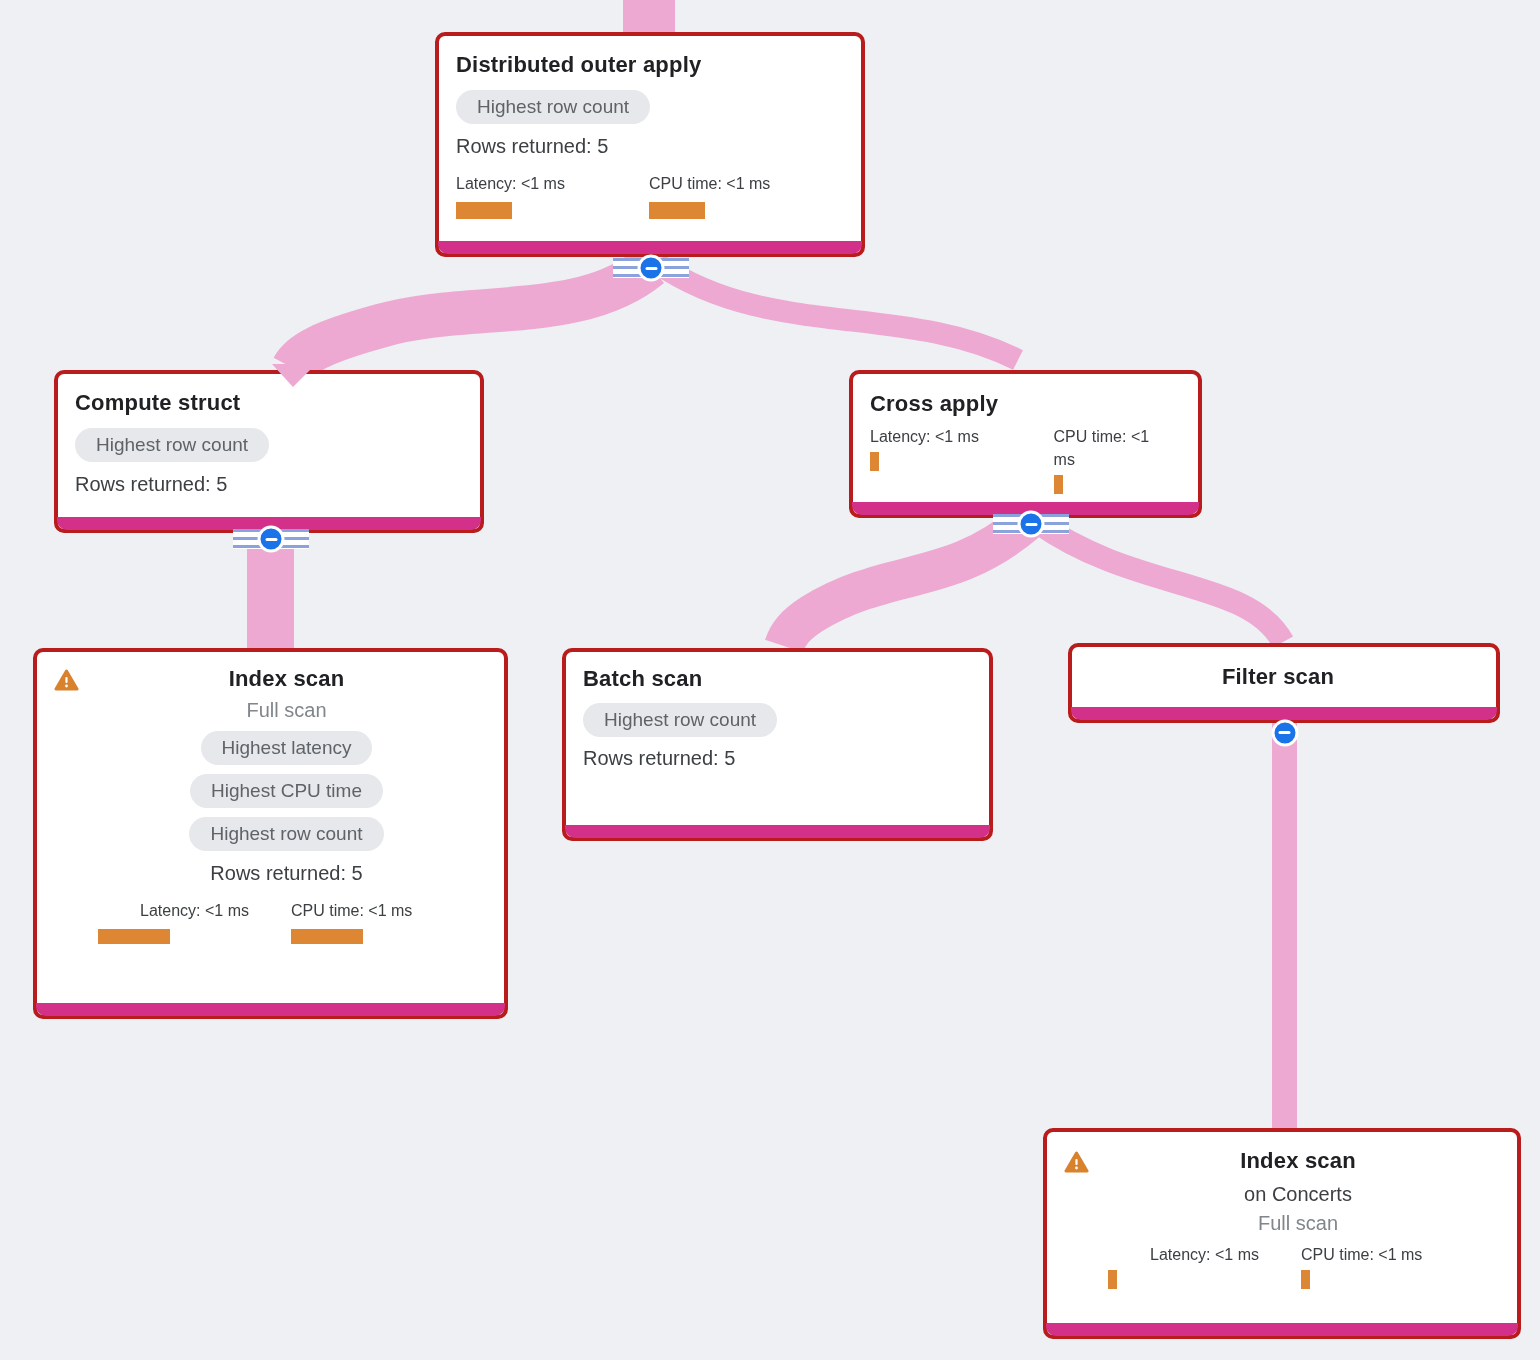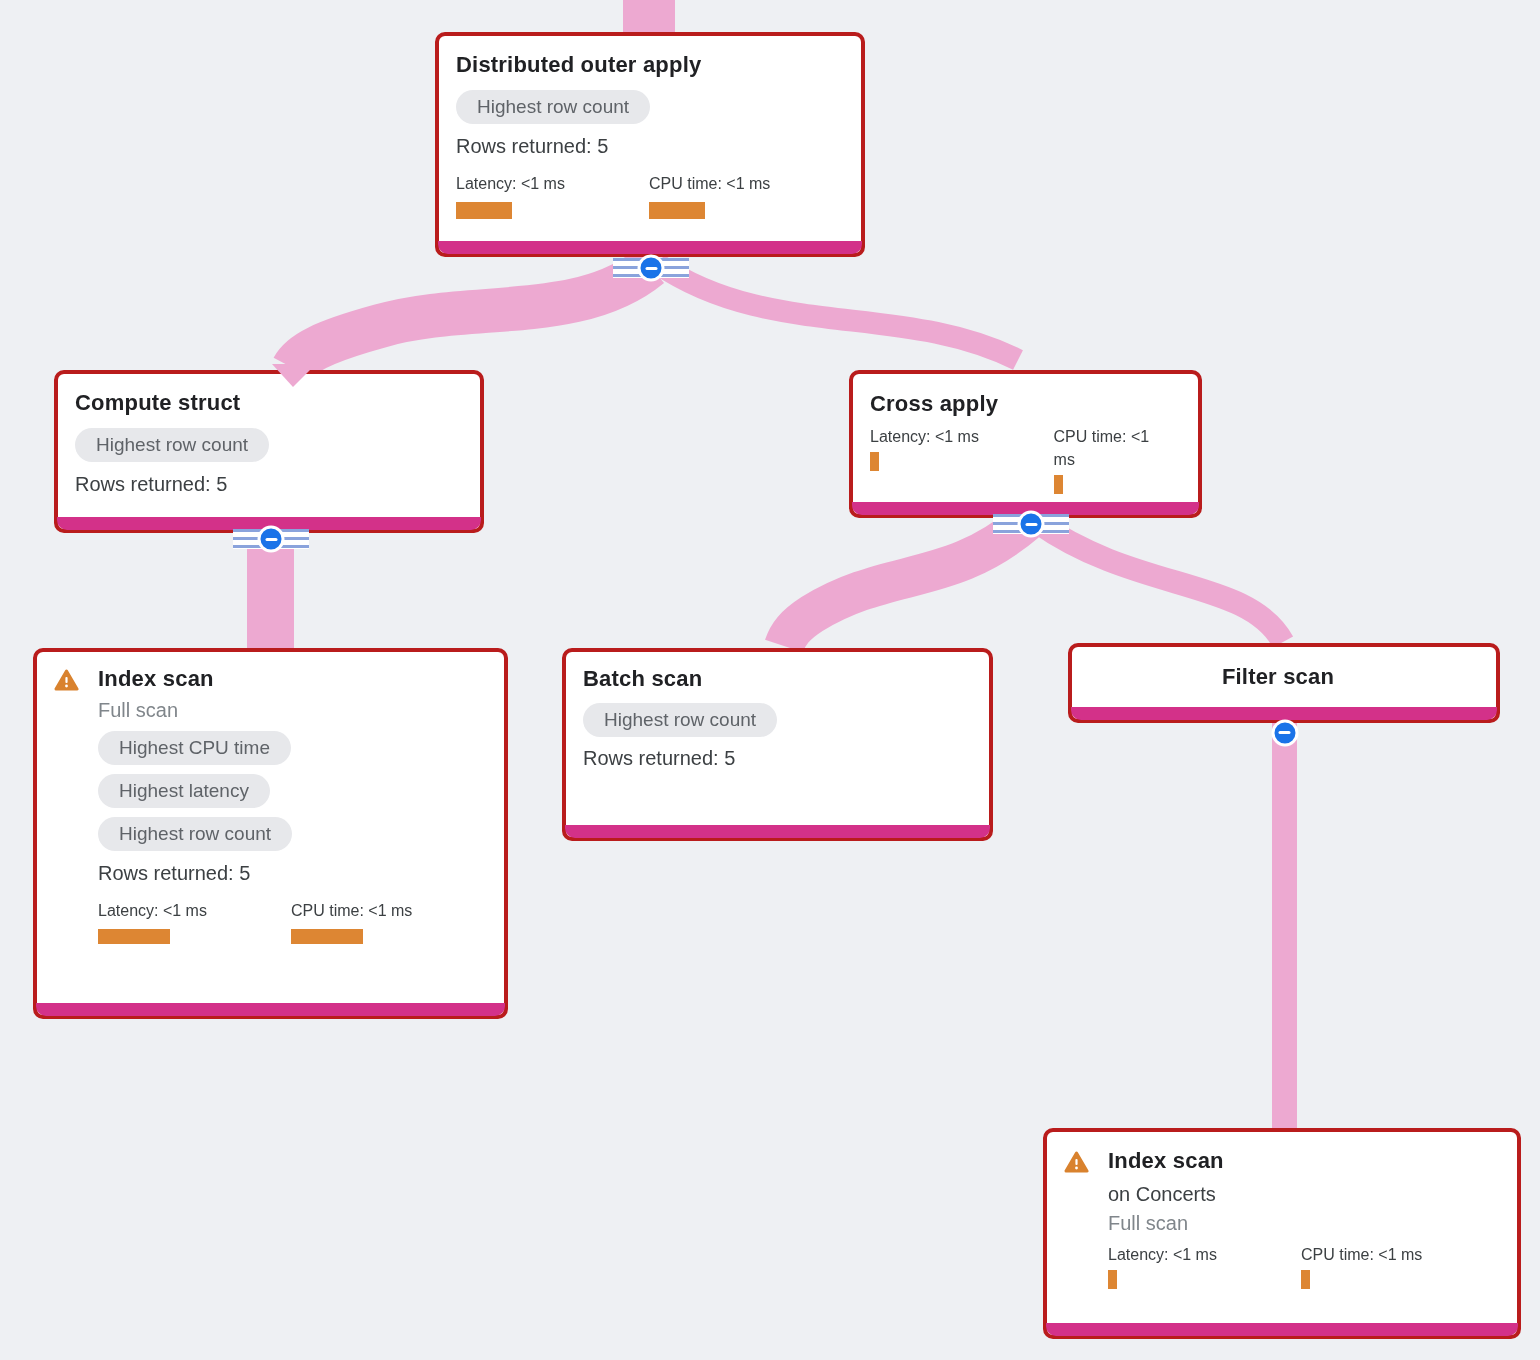--- a/index.html
+++ b/index.html
@@ -65,21 +65,21 @@
   }
   .metrics{display:flex;margin-top:14px;}
   .metric{width:193px;}
   .metric:last-child{width:auto;}
   .metric-label{font-size:16px;color:#3c4043;line-height:23px;}
   .bar{background:#dd8633;margin-top:7px;}
   .bar-lg{width:56px;height:17px;}
   .bar-md{width:72px;height:15px;}
   .bar-sm{width:9px;height:19px;margin-top:4px;}
 
-  .card-flex{display:flex;align-items:flex-start;}
+  .card-flex{display:flex;align-items:flex-start;text-align:center;}
   .warn{width:25px;height:22px;margin-right:19px;margin-top:3px;flex:none;}
   .content{flex:1;min-width:0;}
 
   .collapse{
     position:absolute;width:76px;height:20px;z-index:4;
   }
   .stripes{
     position:absolute;inset:0;
     background:linear-gradient(to bottom,
       #8aa3dc 0 3px, #ffffff 3px 8px,
@@ -176,22 +176,22 @@
     <div class="card-flex">
       <svg class="warn" viewBox="0 0 25 22">
         <path d="M12.5 2 L23 20 H2 Z" fill="#d9822e" stroke="#d9822e" stroke-width="3" stroke-linejoin="round"></path>
         <rect x="11.4" y="8" width="2.2" height="6" rx="1" fill="#ffffff"></rect>
         <circle cx="12.5" cy="17" r="1.4" fill="#ffffff"></circle>
       </svg>
       <div class="content">
         <div class="title">Index scan</div>
         <div class="muted">Full scan</div>
         <div class="pill-stack">
+          <div class="pill-row"><span class="pill">Highest latency</span></div>
           <div class="pill-row"><span class="pill">Highest CPU time</span></div>
-          <div class="pill-row"><span class="pill">Highest latency</span></div>
           <div class="pill-row"><span class="pill">Highest row count</span></div>
         </div>
         <div class="row-line">Rows returned: 5</div>
         <div class="metrics">
           <div class="metric">
             <div class="metric-label">Latency: &lt;1 ms</div>
             <div class="bar bar-md"></div>
           </div>
           <div class="metric">
             <div class="metric-label">CPU time: &lt;1 ms</div>

